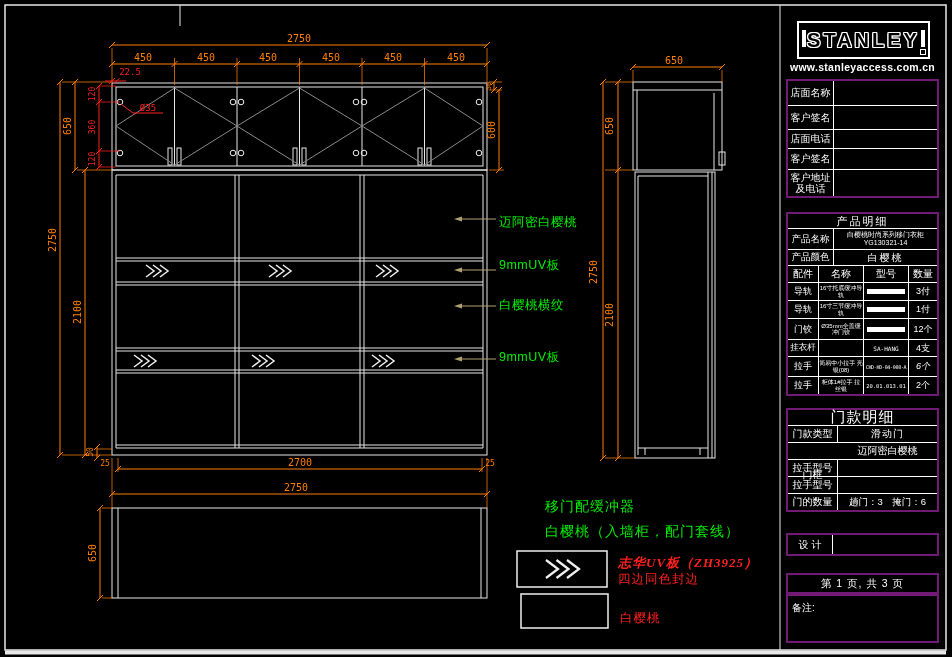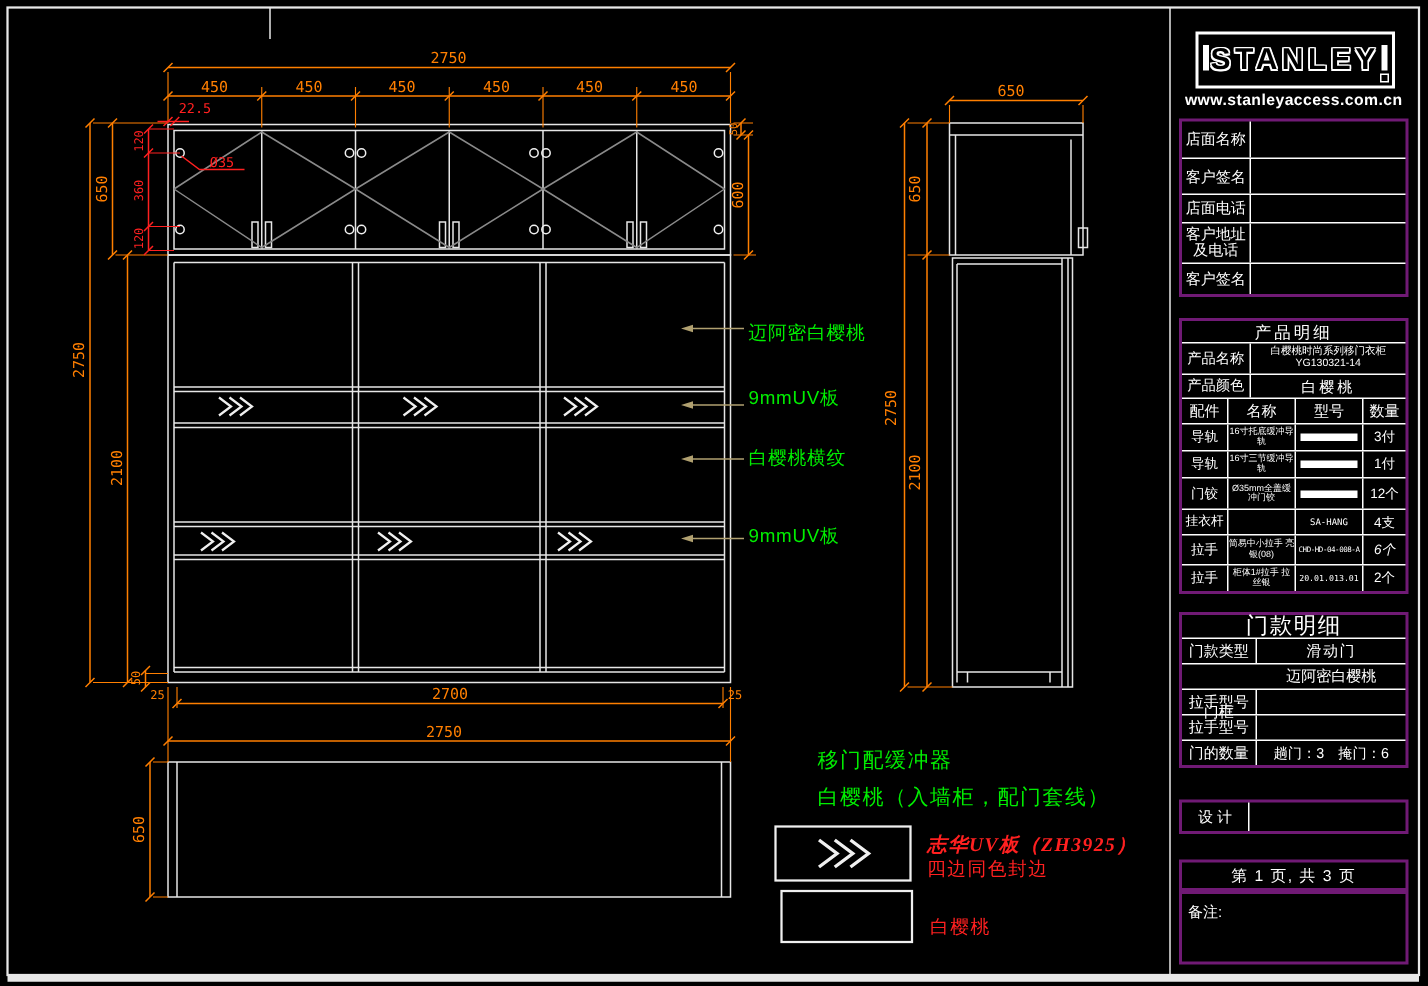--- a/index.html
+++ b/index.html
@@ -217,26 +217,26 @@
       <div class="cell" style="flex:1;font-size:10px;"></div>
     </div>
     <div class="row" style="height:24px;">
       <div class="cell lab" style="width:46px;font-size:10px;">客户签名</div>
       <div class="cell" style="flex:1;font-size:10px;"></div>
     </div>
     <div class="row" style="height:19px;">
       <div class="cell lab" style="width:46px;font-size:10px;">店面电话</div>
       <div class="cell" style="flex:1;font-size:10px;"></div>
     </div>
+    <div class="row" style="height:21px;">
+      <div class="cell lab" style="width:46px;font-size:10px;">客户签名</div>
+      <div class="cell" style="flex:1;font-size:10px;"></div>
+    </div>
     <div class="row" style="height:27px;">
       <div class="cell lab" style="width:46px;font-size:10px;line-height:11px;">客户地址及电话</div>
-      <div class="cell" style="flex:1;font-size:10px;"></div>
-    </div>
-    <div class="row" style="height:21px;">
-      <div class="cell lab" style="width:46px;font-size:10px;">客户签名</div>
       <div class="cell" style="flex:1;font-size:10px;"></div>
     </div>
   </div>
 
   <div class="box" style="left:786px;top:212px;width:153px;">
     <div class="row" style="height:14px;">
       <div class="cell" style="flex:1;font-size:11px;letter-spacing:2px;">产品明细</div>
     </div>
     <div class="row" style="height:21px;">
       <div class="cell lab" style="width:46px;font-size:9.5px;">产品名称</div>

